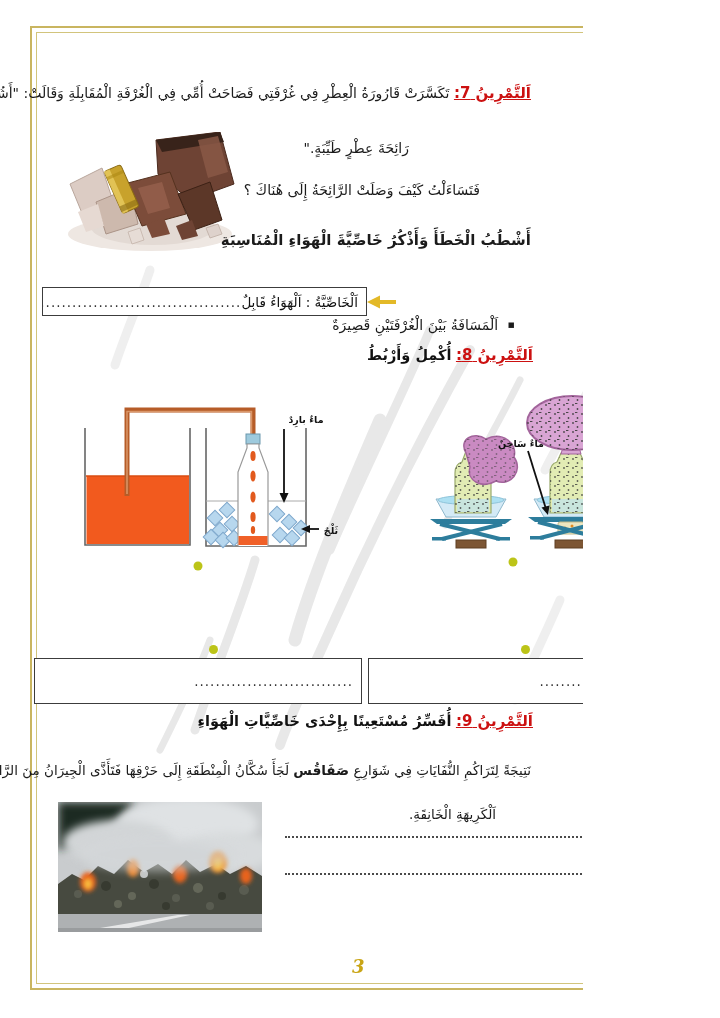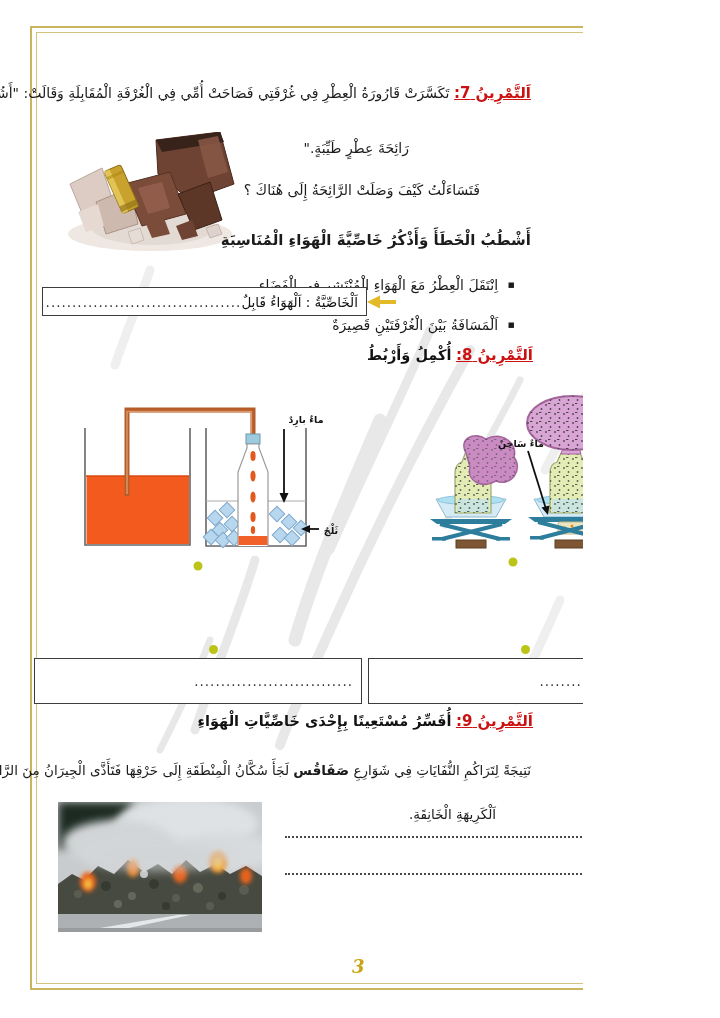--- a/index.html
+++ b/index.html
@@ -76,24 +76,20 @@
     <g transform="translate(64,58) rotate(-24)">
       <rect x="-9" y="-24" width="18" height="46" rx="3" fill="#c8a22c" stroke="#8a6a14" stroke-width="1"></rect>
       <rect x="-9" y="-24" width="6" height="46" fill="#e8cc60" opacity="0.8"></rect>
       <rect x="-9" y="14" width="18" height="6" fill="#8a6a14" opacity="0.6"></rect>
       <rect x="-9" y="-18" width="18" height="3" fill="#a8840e" opacity="0.5"></rect>
     </g>
   </svg>
 
   <div class="abs t rtl bold" style="top:231px; right:52px; font-size:15px;">أَشْطُبُ الْخَطَأَ وَأَذْكُرُ خَاصِّيَّةَ الْهَوَاءِ الْمُنَاسِبَةِ</div>
 
-  <div class="abs t rtl" style="top:277px; right:68px;">
-    <span class="blt">▪</span>
-    <span>اِنْتَقَلَ الْعِطْرُ مَعَ الْهَوَاءِ الْمُنْتَشِرِ فِي الْفَضَاءِ</span>
-  </div>
   <div class="abs t rtl" style="top:317px; right:68px;">
     <span class="blt">▪</span>
     <span>اَلْمَسَافَةُ بَيْنَ الْغُرْفَتَيْنِ قَصِيرَةٌ</span>
   </div>
 
   <div class="abs ansbox" style="left:42px; top:287px; width:325px; height:29px;">
     <span class="lbl">اَلْخَاصِّيَّةُ : اَلْهَوَاءُ قَابِلٌ</span>
       <span class="dots">.......................................</span>
   </div>
   <svg class="abs" style="left:367px; top:294px;" width="30" height="16" viewBox="0 0 30 16">

